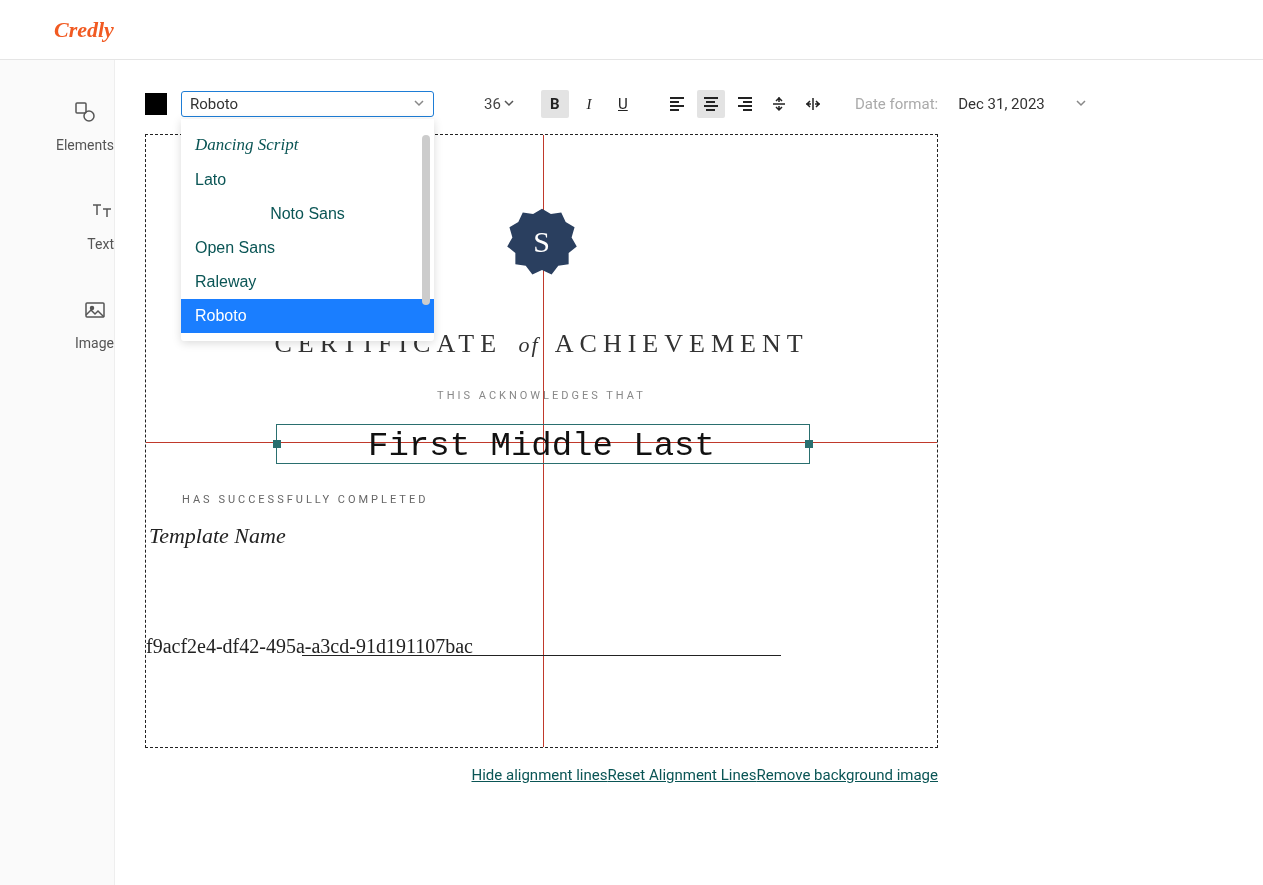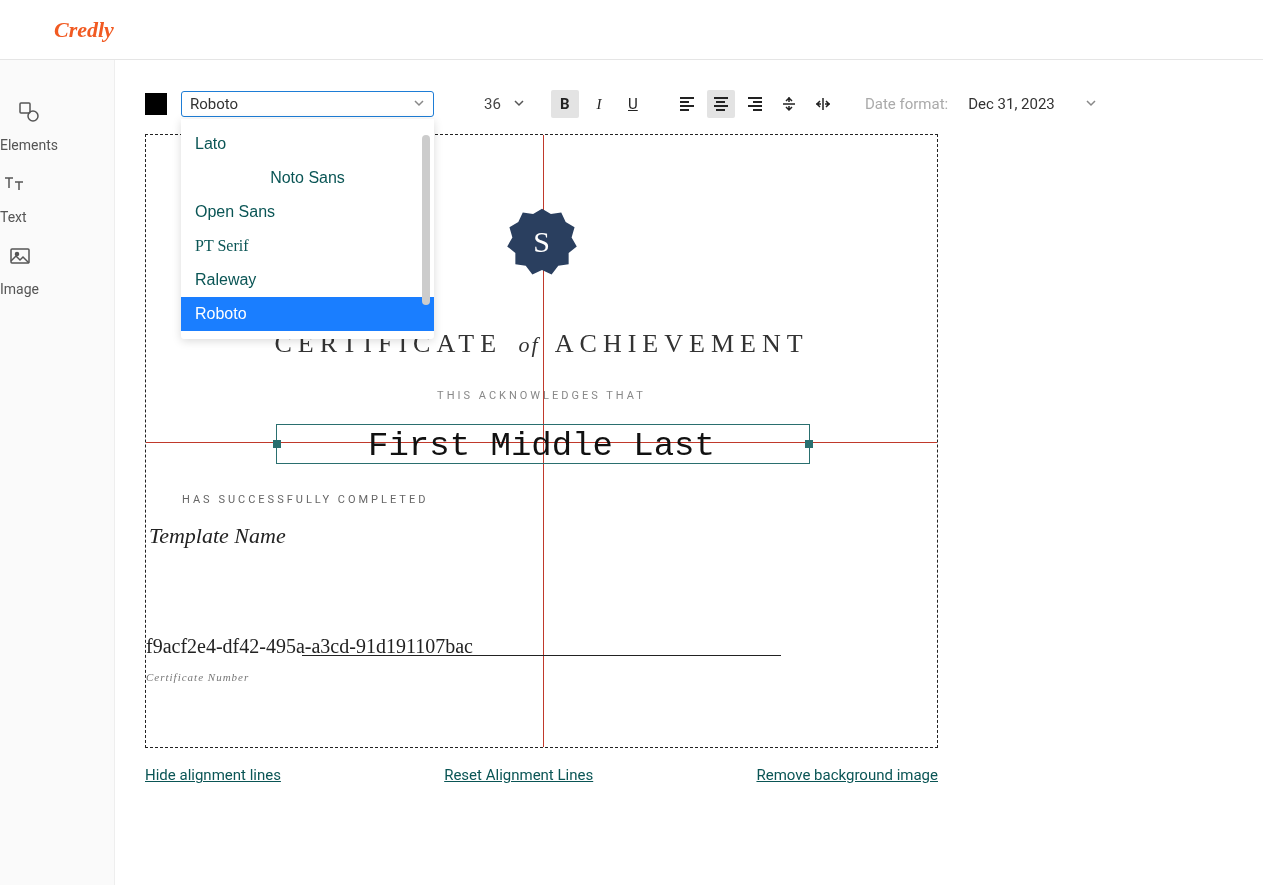--- a/index.html
+++ b/index.html
@@ -1,41 +1,41 @@
 <!DOCTYPE html>
 <html><head>
 <meta charset="utf-8">
 <style>
   * { box-sizing: border-box; margin: 0; padding: 0; }
   body { font-family: -apple-system, BlinkMacSystemFont, "Segoe UI", Roboto, sans-serif; background: #fff; color: #222; }
   .header { height: 60px; border-bottom: 1px solid #e5e5e5; display: flex; align-items: center; padding: 0 0 0 54px; }
   .logo { font-family: cursive; font-weight: 700; font-size: 22px; color: #f15a22; font-style: italic; }
   .main { display: flex; height: calc(885px - 60px); }
-  .sidebar { width: 115px; background: #fafafa; border-right: 1px solid #eee; padding-top: 40px; display: flex; flex-direction: column; align-items: flex-start; gap: 19px; }
+  .sidebar { width: 115px; background: #fafafa; border-right: 1px solid #eee; padding-top: 40px; display: flex; flex-direction: column; align-items: flex-end; gap: 46px; }
   .sidebar-item { display: flex; flex-direction: column; align-items: center; gap: 10px; color: #555; font-size: 14px; cursor: pointer; }
   .sidebar-item svg { width: 24px; height: 24px; }
   .editor { flex: 1; padding: 24px 30px 16px 30px; position: relative; }
   .toolbar { display: flex; align-items: center; gap: 14px; height: 40px; margin-bottom: 10px; position: relative; }
   .color-swatch { width: 22px; height: 22px; background: #000; cursor: pointer; }
   .font-select-wrap { position: relative; }
   .font-select { width: 253px; height: 26px; border: 1px solid #1e7dd6; border-radius: 3px; display: flex; align-items: center; padding: 0 8px; font-size: 15px; color: #333; justify-content: space-between; cursor: pointer; background: #fff; }
   .font-select .chev { color: #888; }
   .dropdown { position: absolute; top: 28px; left: 0; width: 253px; background: #fff; box-shadow: 0 2px 10px rgba(0,0,0,0.15); border-radius: 0 0 3px 3px; z-index: 100; padding: 8px 0; }
   .dropdown-scroll { position: absolute; right: 4px; top: 16px; width: 8px; height: 170px; background: #ccc; border-radius: 4px; }
   .dropdown-item { padding: 8px 14px; font-size: 16px; color: #0a5555; cursor: pointer; }
   .dropdown-item.selected { background: #1a7eff; color: #fff; }
   .font-dancing { font-family: cursive; font-style: italic; font-size: 17px; }
   .font-kaushan { font-family: cursive; font-style: italic; font-weight: 600; font-size: 17px; }
   .font-lato { font-family: sans-serif; }
   .font-noto { font-family: sans-serif; text-align: center; }
   .font-open { font-family: sans-serif; }
   .font-pt { font-family: serif; }
   .font-raleway { font-family: sans-serif; }
   .font-roboto { font-family: sans-serif; }
-  .size-select { display: flex; align-items: center; gap: 12px; font-size: 15px; color: #444; cursor: pointer; margin-left: 36px; justify-content: space-between; }
+  .size-select { display: flex; align-items: center; gap: 2px; font-size: 15px; color: #444; cursor: pointer; margin-left: 36px; justify-content: space-between; }
   .tb-btn { width: 28px; height: 28px; display: flex; align-items: center; justify-content: center; font-size: 15px; color: #222; cursor: pointer; border-radius: 2px; }
   .tb-btn.active { background: #e3e3e3; }
   .bold { font-weight: 700; }
   .italic { font-style: italic; font-family: serif; }
   .underline { text-decoration: underline; }
   .tb-group { display: flex; gap: 6px; margin-left: 12px; }
   .date-label { color: #aaa; font-size: 15px; margin-left: 14px; }
   .date-select { display: flex; align-items: center; font-size: 15px; color: #333; gap: 30px; cursor: pointer; margin-left: 6px; }
   .canvas { position: relative; width: 793px; height: 614px; border: 1.5px dashed #222; background: #fff; }
   .guide-v { position: absolute; left: 397px; top: 0; bottom: 0; width: 1px; background: #c0392b; }
@@ -50,21 +50,21 @@
   .sel-box { position: absolute; left: 130px; top: 289px; width: 534px; height: 40px; border: 1px solid #2a6f6f; background: rgba(255,255,255,0.0); z-index: 5; }
   .sel-handle { position: absolute; width: 8px; height: 8px; background: #2a6f6f; }
   .sel-handle.l { left: -4px; top: 50%; transform: translateY(-50%); }
   .sel-handle.r { right: -4px; top: 50%; transform: translateY(-50%); }
   .recipient { font-family: Liberation Mono, monospace; font-size: 34px; color: #111; position: absolute; left: 0; right: 0; top: 292px; text-align: center; z-index: 6; }
   .completed { font-size: 11px; letter-spacing: 3px; color: #666; position: absolute; left: 0; right: 0; top: 358px; margin-left: 36px; }
   .template-name { font-family: Georgia, serif; font-style: italic; font-size: 22px; color: #222; position: absolute; left: 3px; right: 0; top: 388px; }
   .cert-num { font-family: Georgia, serif; font-size: 20px; color: #222; position: absolute; left: 0; right: 0; top: 500px; }
   .cert-num-line { position: absolute; left: 156px; right: 156px; top: 520px; height: 1px; background: #222; }
   .cert-num-label { font-family: serif; font-style: italic; font-size: 11px; color: #777; letter-spacing: 1px; position: absolute; left: 0; right: 0; top: 536px; }
-  .bottom-links { display: flex; justify-content: space-between; width: 793px; margin-top: 18px; }
+  .bottom-links { display: flex; justify-content: flex-end; width: 793px; margin-top: 18px; }
   .link { color: #0a5555; text-decoration: underline; font-size: 15px; cursor: pointer; }
   .chev-svg { width: 12px; height: 12px; }
   .align-icon { display: inline-flex; flex-direction: column; gap: 2px; }
   .align-icon span { display: block; height: 2px; background: #222; }
 </style>
 </head>
 <body>
 
 <div class="header">
   <span class="logo">Credly</span>
@@ -110,24 +110,24 @@
       <div class="font-select-wrap">
         <div class="font-select">
           <span>Roboto</span>
           <span class="chev">
             <svg class="chev-svg" viewBox="0 0 12 12">
                 <path d="M2 4l4 4 4-4" stroke="#888" stroke-width="1.5" fill="none"></path>
               </svg>
           </span>
         </div>
         <div class="dropdown">
+          <div class="dropdown-item font-dancing">Dancing Script</div>
           <div class="dropdown-item font-lato">Lato</div>
           <div class="dropdown-item font-noto">Noto Sans</div>
           <div class="dropdown-item font-open">Open Sans</div>
-          <div class="dropdown-item font-pt">PT Serif</div>
           <div class="dropdown-item font-raleway">Raleway</div>
           <div class="dropdown-item font-roboto selected">Roboto</div>
           <div class="dropdown-scroll"></div>
         </div>
       </div>
 
       <div class="size-select">
         <span>36</span>
         <span>
           <svg class="chev-svg" viewBox="0 0 12 12">
@@ -213,21 +213,20 @@
         <div class="sel-handle l"></div>
         <div class="sel-handle r"></div>
       </div>
       <div class="recipient">First Middle Last</div>
 
       <div class="completed">HAS SUCCESSFULLY COMPLETED</div>
       <div class="template-name">Template Name</div>
 
       <div class="cert-num">f9acf2e4-df42-495a-a3cd-91d191107bac</div>
       <div class="cert-num-line"></div>
-      <div class="cert-num-label">Certificate Number</div>
     </div>
 
     <div class="bottom-links">
       <a class="link">Hide alignment lines</a>
       <a class="link">Reset Alignment Lines</a>
       <a class="link">Remove background image</a>
     </div>
 
   </div>
 

